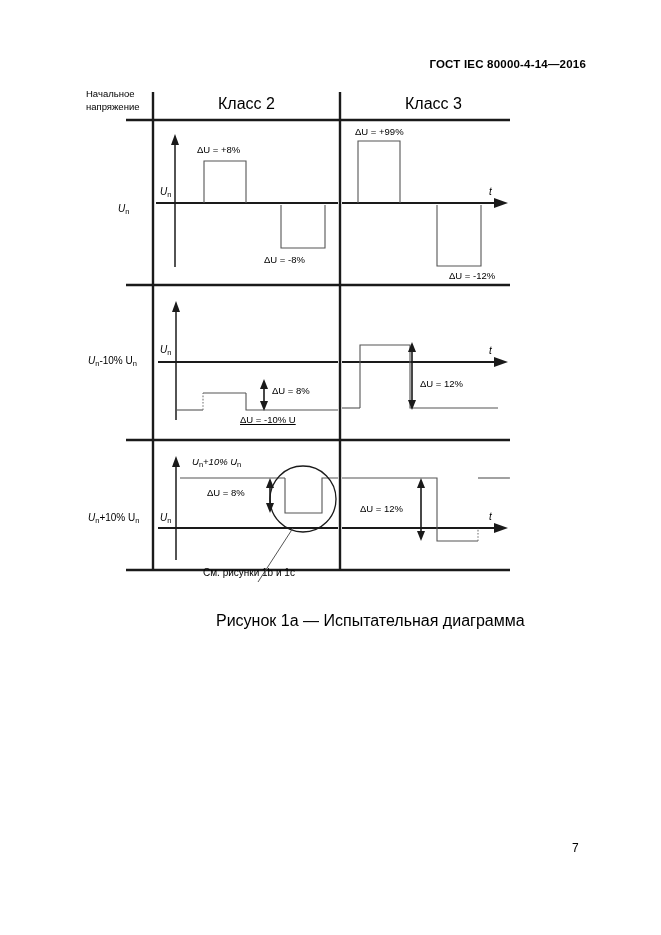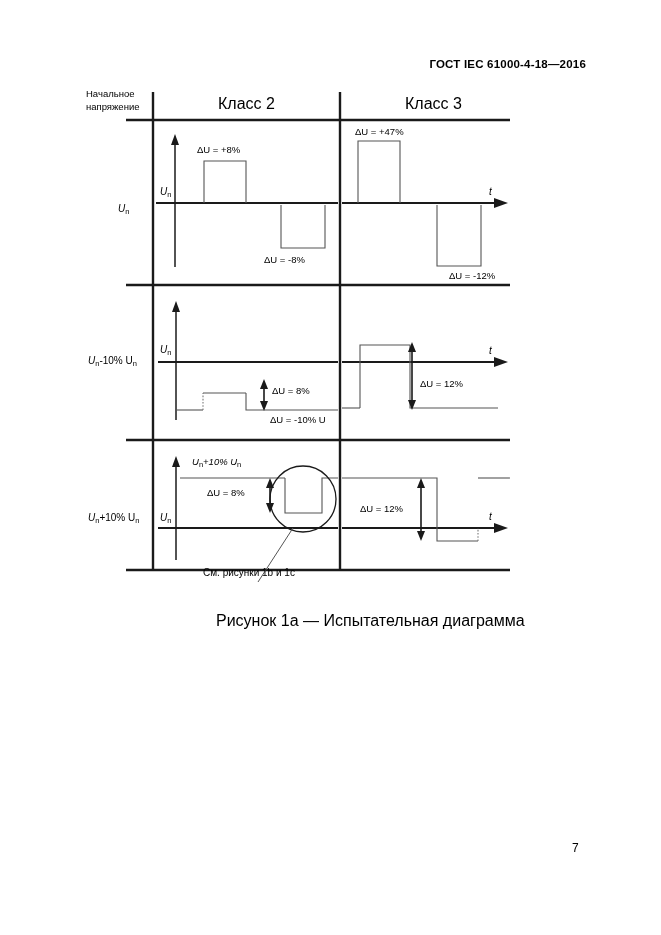--- a/index.html
+++ b/index.html
@@ -89,21 +89,21 @@
   }
   .ital { font-style: italic; }
   .sub { font-size: 7.5px; vertical-align: -2px; font-style: normal; }
   svg { position: absolute; left: 0; top: 0; overflow: visible; }
 </style>
 </head>
 <body>
 
 <div class="page">
 
-  <div class="doc-header">ГОСТ IEC 61000-4-18—2016</div>
+  <div class="doc-header">ГОСТ IEC 80000-4-14—2016</div>
 
   <div class="page-number">7</div>
 
   <div class="figure">
 
     <svg width="661" height="935">
       <g stroke="#1a1a1a" fill="none" stroke-linecap="butt">
 
         <line x1="126" y1="120" x2="510" y2="120" stroke-width="2.4"></line>
 
@@ -198,32 +198,32 @@
 
     <div class="row-label" style="left:118px; top:203px;">
       <span class="ital">U</span><span class="sub">n</span>
     </div>
     <div class="axis-label" style="left:160px; top:186px;">
       <span>U</span><span class="sub">n</span>
     </div>
     <div class="axis-label" style="left:489px; top:186px;">t</div>
     <div class="delta-label" style="left:197px; top:144px;">ΔU = +8%</div>
     <div class="delta-label" style="left:264px; top:254px;">ΔU = -8%</div>
-    <div class="delta-label" style="left:355px; top:126px;">ΔU = +47%</div>
+    <div class="delta-label" style="left:355px; top:126px;">ΔU = +99%</div>
     <div class="delta-label" style="left:421px; top:270px;margin-left:28px;">ΔU = -12%</div>
 
     <div class="row-label" style="left:88px; top:355px;">
       <span class="ital">U</span><span class="sub">n</span><span>-10% U</span><span class="sub">n</span>
     </div>
     <div class="axis-label" style="left:160px; top:344px;">
       <span>U</span><span class="sub">n</span>
     </div>
     <div class="axis-label" style="left:489px; top:345px;">t</div>
     <div class="delta-label" style="left:272px; top:385px;">ΔU = 8%</div>
-    <div class="delta-label" style="left:270px; top:414px;">ΔU = -10% U</div>
+    <div class="delta-label" style="left:240px; top:414px;text-decoration:underline;">ΔU = -10% U</div>
     <div class="delta-label" style="left:420px; top:378px;">ΔU = 12%</div>
 
     <div class="row-label" style="left:88px; top:512px;">
       <span class="ital">U</span><span class="sub">n</span><span>+10% U</span><span class="sub">n</span>
     </div>
     <div class="axis-label" style="left:160px; top:512px;">
       <span>U</span><span class="sub">n</span>
     </div>
     <div class="axis-label" style="left:489px; top:511px;">t</div>
     <div class="delta-label" style="left:192px; top:456px; font-style:italic;">

